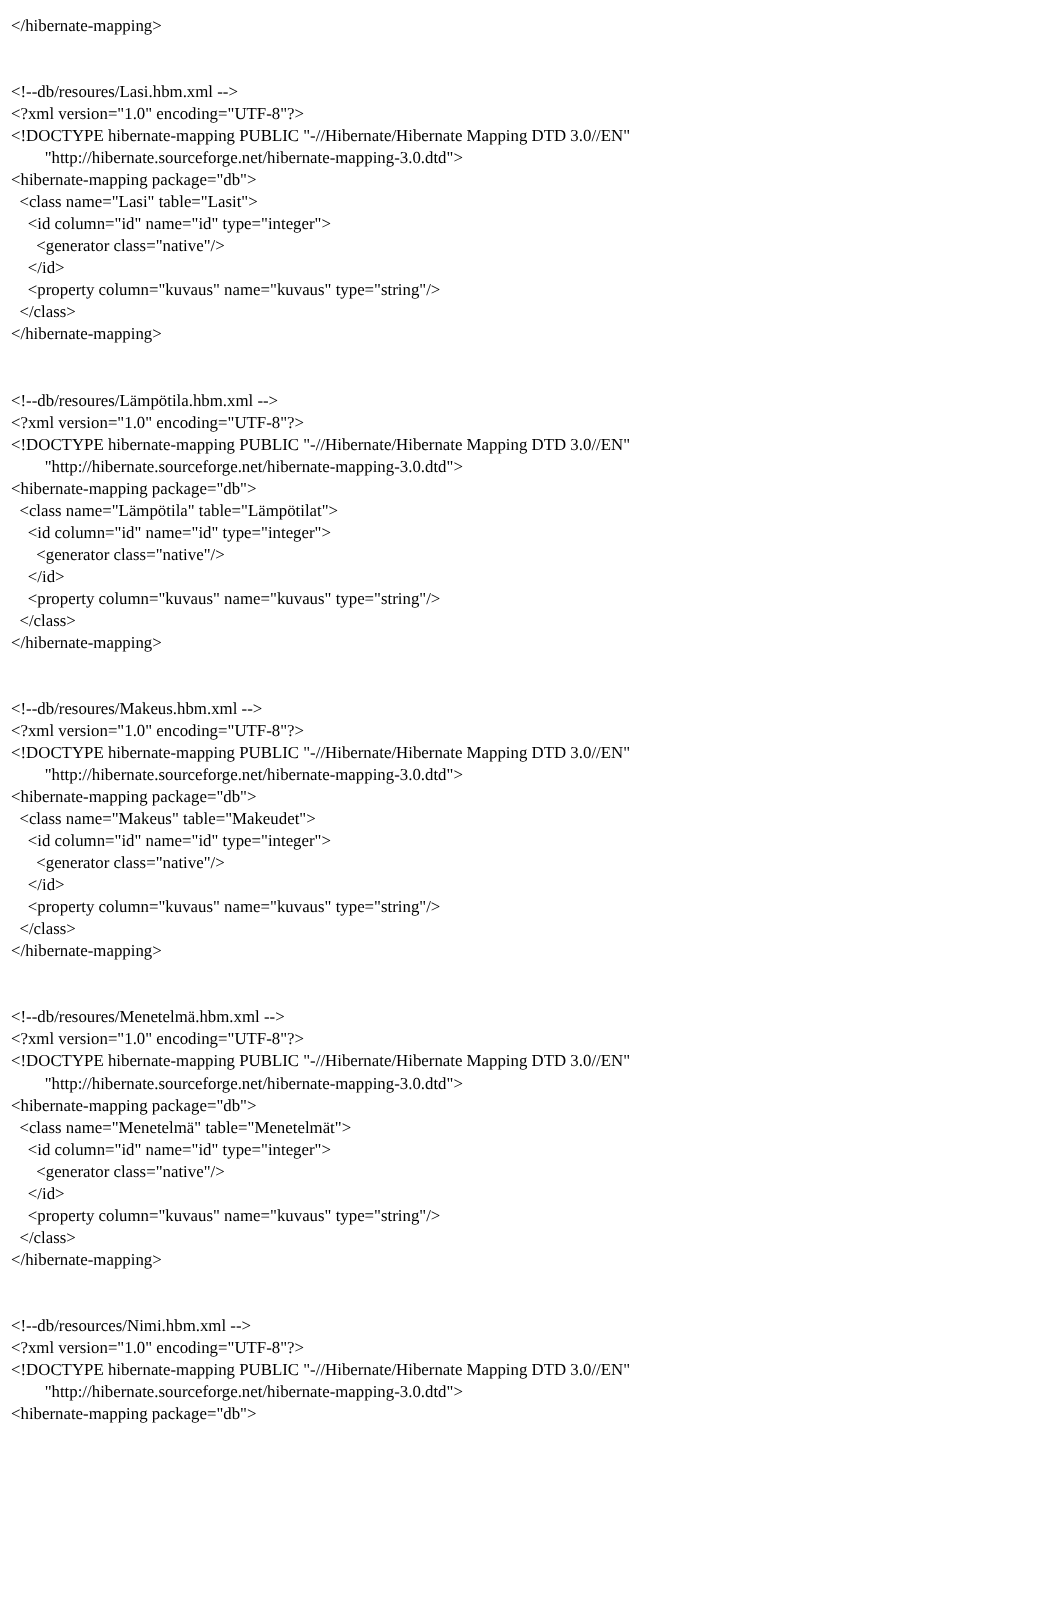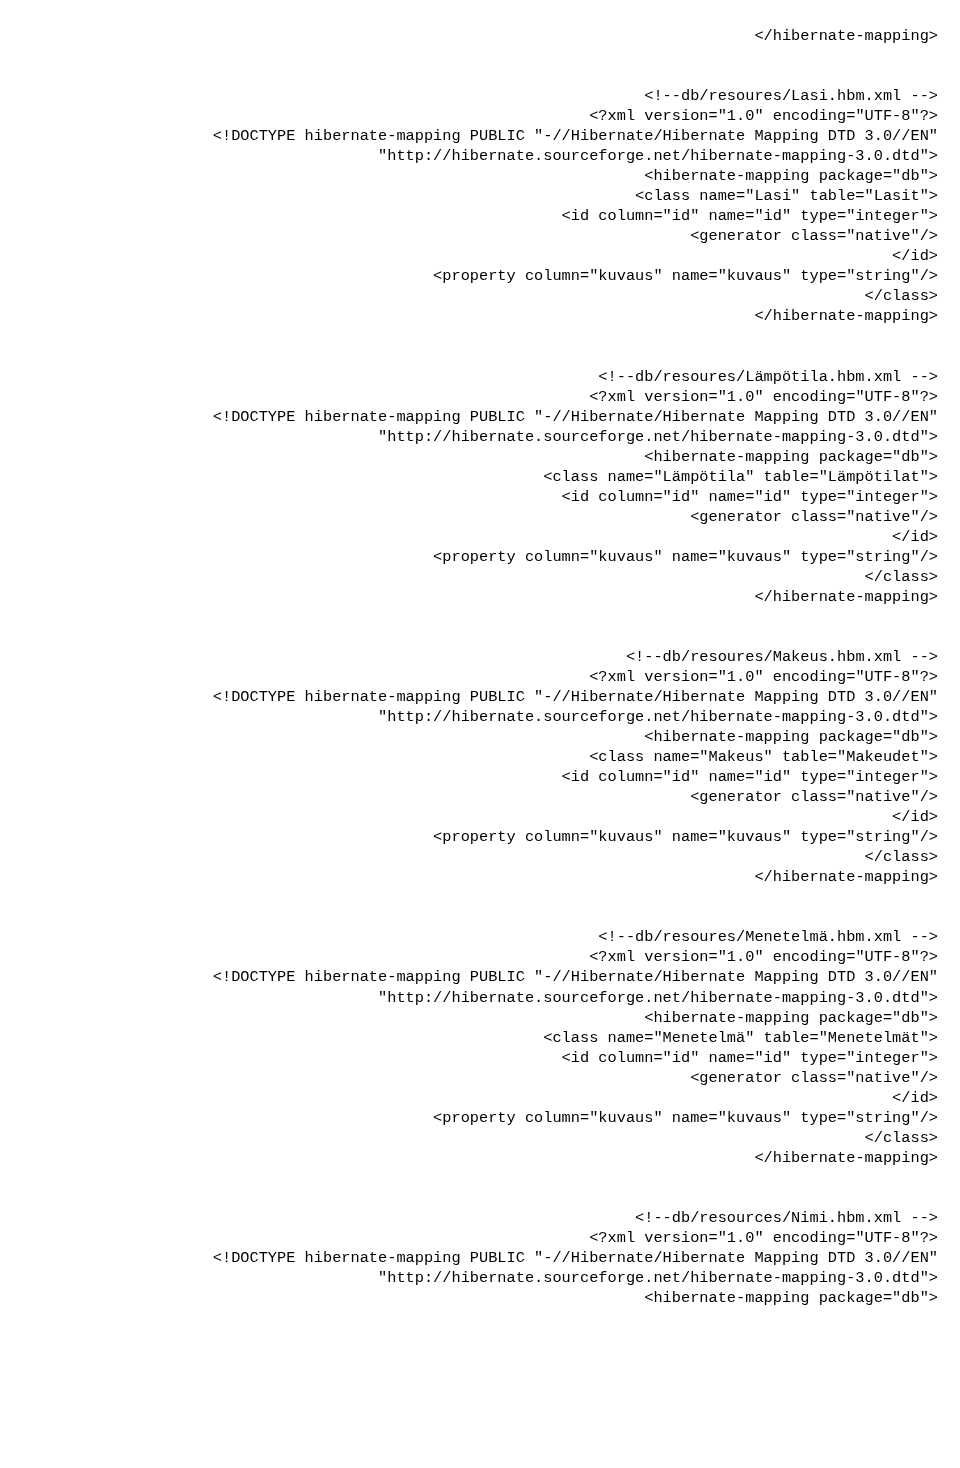--- a/index.html
+++ b/index.html
@@ -7,24 +7,23 @@
     margin: 0;
     padding: 14px 10px;
     font-family: "Courier New", Courier, monospace;
     font-size: 15.3px;
     line-height: 1.31;
     color: #000000;
     width: 960px;
     box-sizing: border-box;
   }
   pre {
-    margin: 12px;
-    font-family: Liberation Mono, monospace;
+    margin: 0;
+    font-family: Liberation Serif, serif;
     white-space: pre;
-    text-align: right;
   }
 </style>
 </head>
 <body>
 
 <pre>&lt;/hibernate-mapping&gt;
 
 
 &lt;!--db/resoures/Lasi.hbm.xml --&gt;
 &lt;?xml version="1.0" encoding="UTF-8"?&gt;

